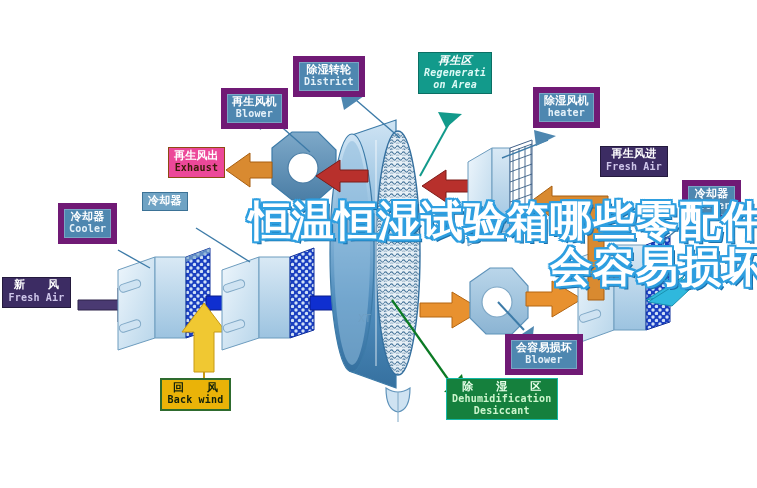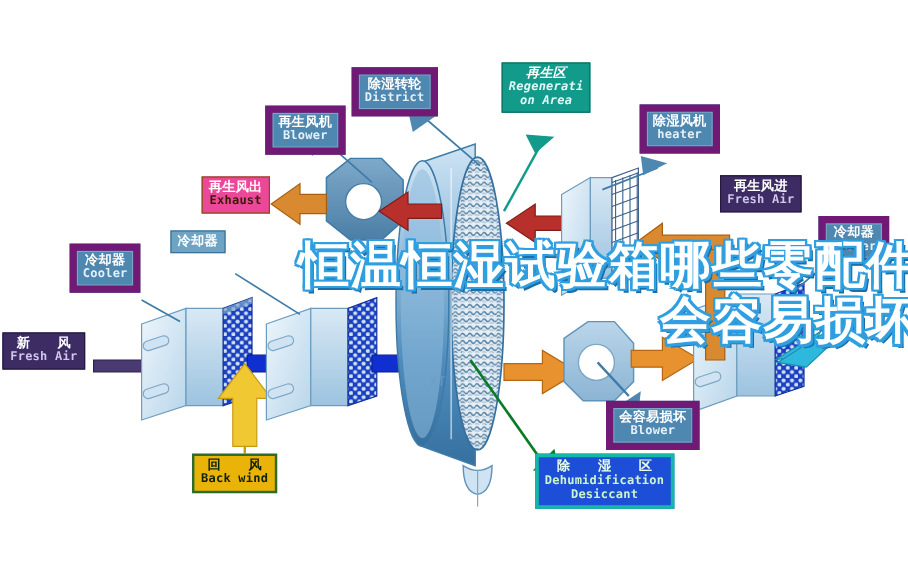--- a/index.html
+++ b/index.html
@@ -87,27 +87,27 @@
   }
   .chip-orange .cn { color: #ffffff; }
   .chip-orange .en { color: #3a1c06; }
 
   
   .chip-purple {
     background: #3c2c63;
     border: 1px solid #241a3d;
     color: #e8e3f6;
   }
-  .chip-purple .cn { color: #ffffff; }
+  .chip-purple .cn { color: #ffffff; font-family: Liberation Mono, monospace; }
   .chip-purple .en { color: #cfc6ea; }
 
   
   .chip-green {
-    background: #1d4ed8;
-    border: 3px solid #14b8a6;
+    background: #15803d;
+    border: 1px solid #14b8a6;
     color: #e9ffe9;
   }
   .chip-green .cn { color: #eaffea; }
   .chip-green .en { color: #cdf5cd; }
 
   
   .chip-yellow {
     background: #eab308;
     border: 2px solid #2e6b2e;
     color: #14240f;

